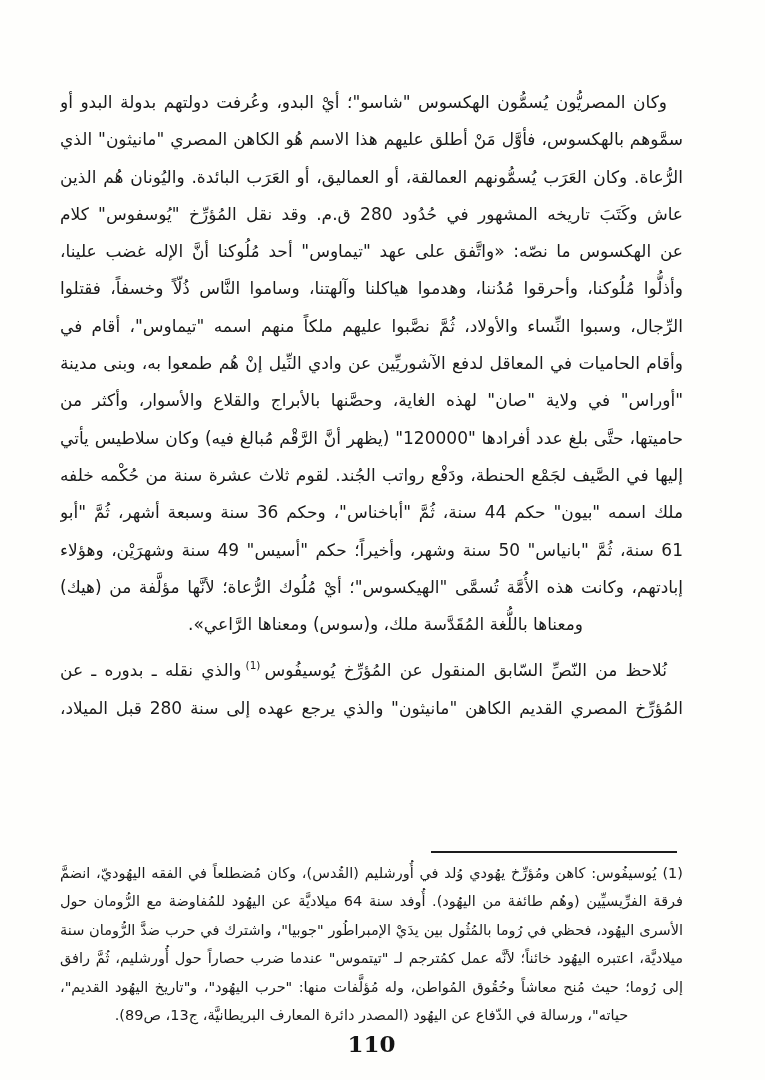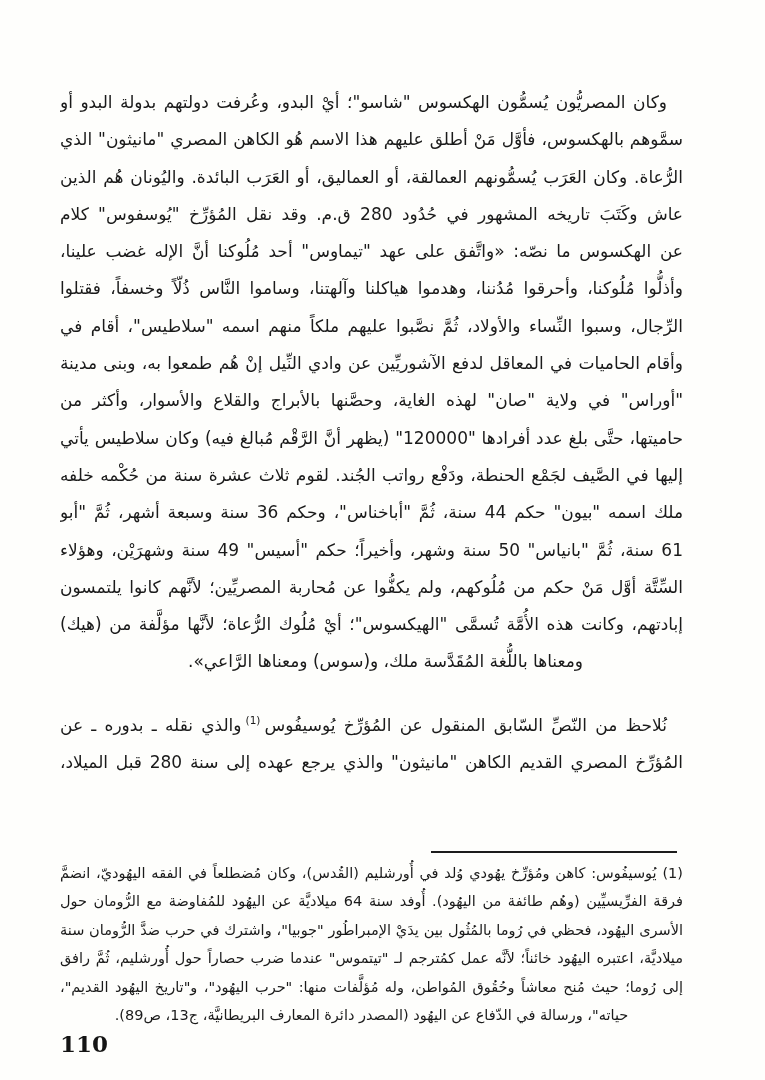--- a/index.html
+++ b/index.html
@@ -28,21 +28,21 @@
     text-align-last: justify;
     overflow: hidden;
     white-space: normal;
   }
   .line.first { padding-right: 16px; }
   .line.p1-last {
     text-align: left;
     text-align-last: right;
     padding-right: 100px;
   }
-  .para2 { margin-top: 26px; }
+  .para2 { margin-top: 9px; }
   .fnref {
     display: inline-block;
     font-size: 10.5px;
     line-height: 10px;
     vertical-align: 7px;
     margin: 0 4px;
   }
   .footnote-sep {
     position: absolute;
     top: 851px;
@@ -68,48 +68,48 @@
   }
   .fn-line.fn-last {
     text-align: center;
     text-align-last: center;
   }
   .page-number {
     position: absolute;
     top: 1030px;
     left: 60px;
     right: 82px;
+    text-align: center;
     font-family: "DejaVu Serif", serif;
     font-weight: 700;
     font-size: 23px;
     color: #141414;
   }
 </style>
 </head>
 <body>
 
 <div class="page">
 
   <div class="body-text">
 
     <div>
       <div class="line first">وكان المصريُّون يُسمُّون الهكسوس "شاسو"؛ أيْ البدو، وعُرفت دولتهم بدولة البدو أو</div>
       <div class="line">سمَّوهم بالهكسوس، فأوَّل مَنْ أطلق عليهم هذا الاسم هُو الكاهن المصري "مانيثون" الذي</div>
       <div class="line">الرُّعاة. وكان العَرَب يُسمُّونهم العمالقة، أو العماليق، أو العَرَب البائدة. واليُونان هُم الذين</div>
       <div class="line">عاش وكَتَبَ تاريخه المشهور في حُدُود 280 ق.م. وقد نقل المُؤرِّخ "يُوسفوس" كلام مانيثون</div>
       <div class="line">عن الهكسوس ما نصّه: «واتَّفق على عهد "تيماوس" أحد مُلُوكنا أنَّ الإله غضب علينا،</div>
       <div class="line">وأذلُّوا مُلُوكنا، وأحرقوا مُدُننا، وهدموا هياكلنا وآلهتنا، وساموا النَّاس ذُلّاً وخسفاً، فقتلوا</div>
-      <div class="line">الرِّجال، وسبوا النِّساء والأولاد، ثُمَّ نصَّبوا عليهم ملكاً منهم اسمه "سلاطيس"، أقام في</div>
+      <div class="line">الرِّجال، وسبوا النِّساء والأولاد، ثُمَّ نصَّبوا عليهم ملكاً منهم اسمه "تيماوس"، أقام في</div>
       <div class="line">وأقام الحاميات في المعاقل لدفع الآشوريِّين عن وادي النِّيل إنْ هُم طمعوا به، وبنى مدينة</div>
       <div class="line">"أوراس" في ولاية "صان" لهذه الغاية، وحصَّنها بالأبراج والقلاع والأسوار، وأكثر من</div>
       <div class="line">حاميتها، حتَّى بلغ عدد أفرادها "120000" (يظهر أنَّ الرَّقْم مُبالغ فيه) وكان سلاطيس يأتي</div>
       <div class="line">إليها في الصَّيف لجَمْع الحنطة، ودَفْع رواتب الجُند. لقوم ثلاث عشرة سنة من حُكْمه خلفه</div>
       <div class="line">ملك اسمه "بيون" حكم 44 سنة، ثُمَّ "أباخناس"، وحكم 36 سنة وسبعة أشهر، ثُمَّ "أبو فيس"</div>
       <div class="line">61 سنة، ثُمَّ "بانياس" 50 سنة وشهر، وأخيراً؛ حكم "أسيس" 49 سنة وشهرَيْن، وهؤلاء</div>
-      <div class="line">السِّتَّة أوَّل مَنْ حكم من مُلُوكهم، ولم يكفُّوا عن مُحاربة المصريِّين؛ لأنَّهم كانوا يلتمسون</div>
       <div class="line">إبادتهم، وكانت هذه الأُمَّة تُسمَّى "الهيكسوس"؛ أيْ مُلُوك الرُّعاة؛ لأنَّها مؤلَّفة من (هيك)</div>
       <div class="line p1-last">ومعناها باللُّغة المُقَدَّسة ملك، و(سوس) ومعناها الرَّاعي».</div>
     </div>
 
     <div class="para2">
       <div class="line first">
         <span>نُلاحظ من النّصِّ السّابق المنقول عن المُؤرِّخ يُوسيفُوس</span><span class="fnref">(1)</span><span>والذي نقله ـ بدوره ـ عن</span>
       </div>
       <div class="line">المُؤرِّخ المصري القديم الكاهن "مانيثون" والذي يرجع عهده إلى سنة 280 قبل الميلاد، نُلاحظ</div>
     </div>

